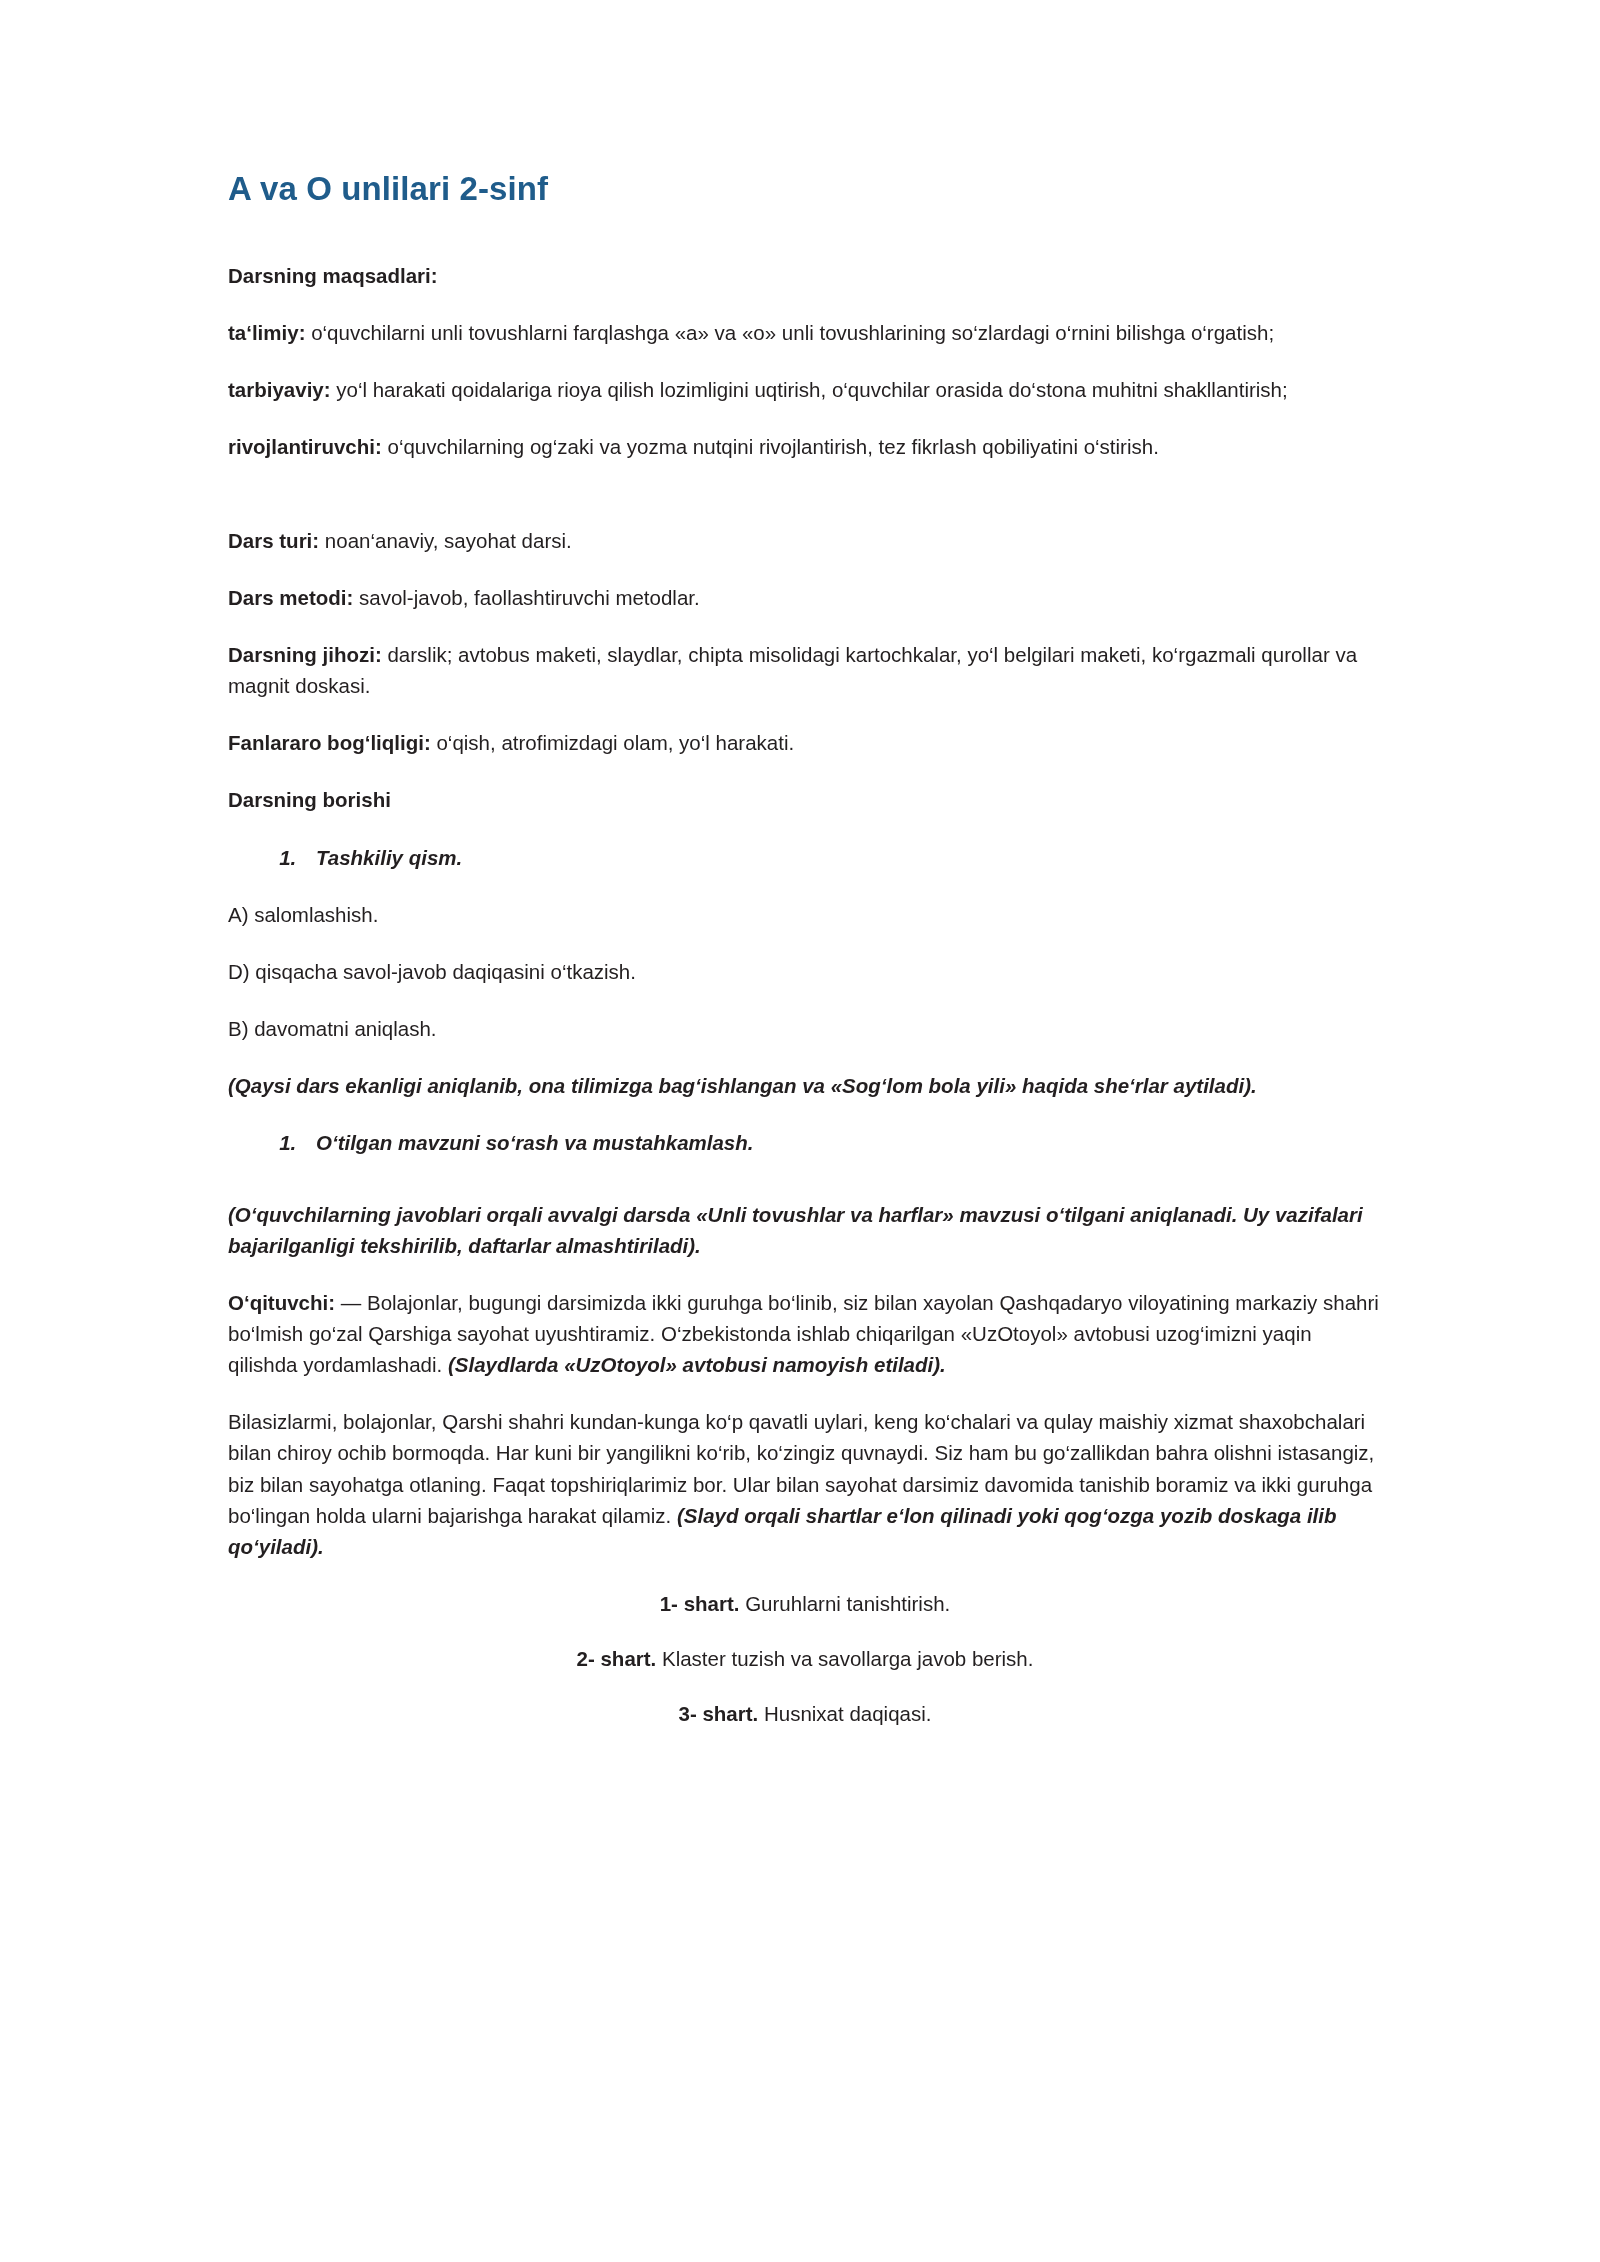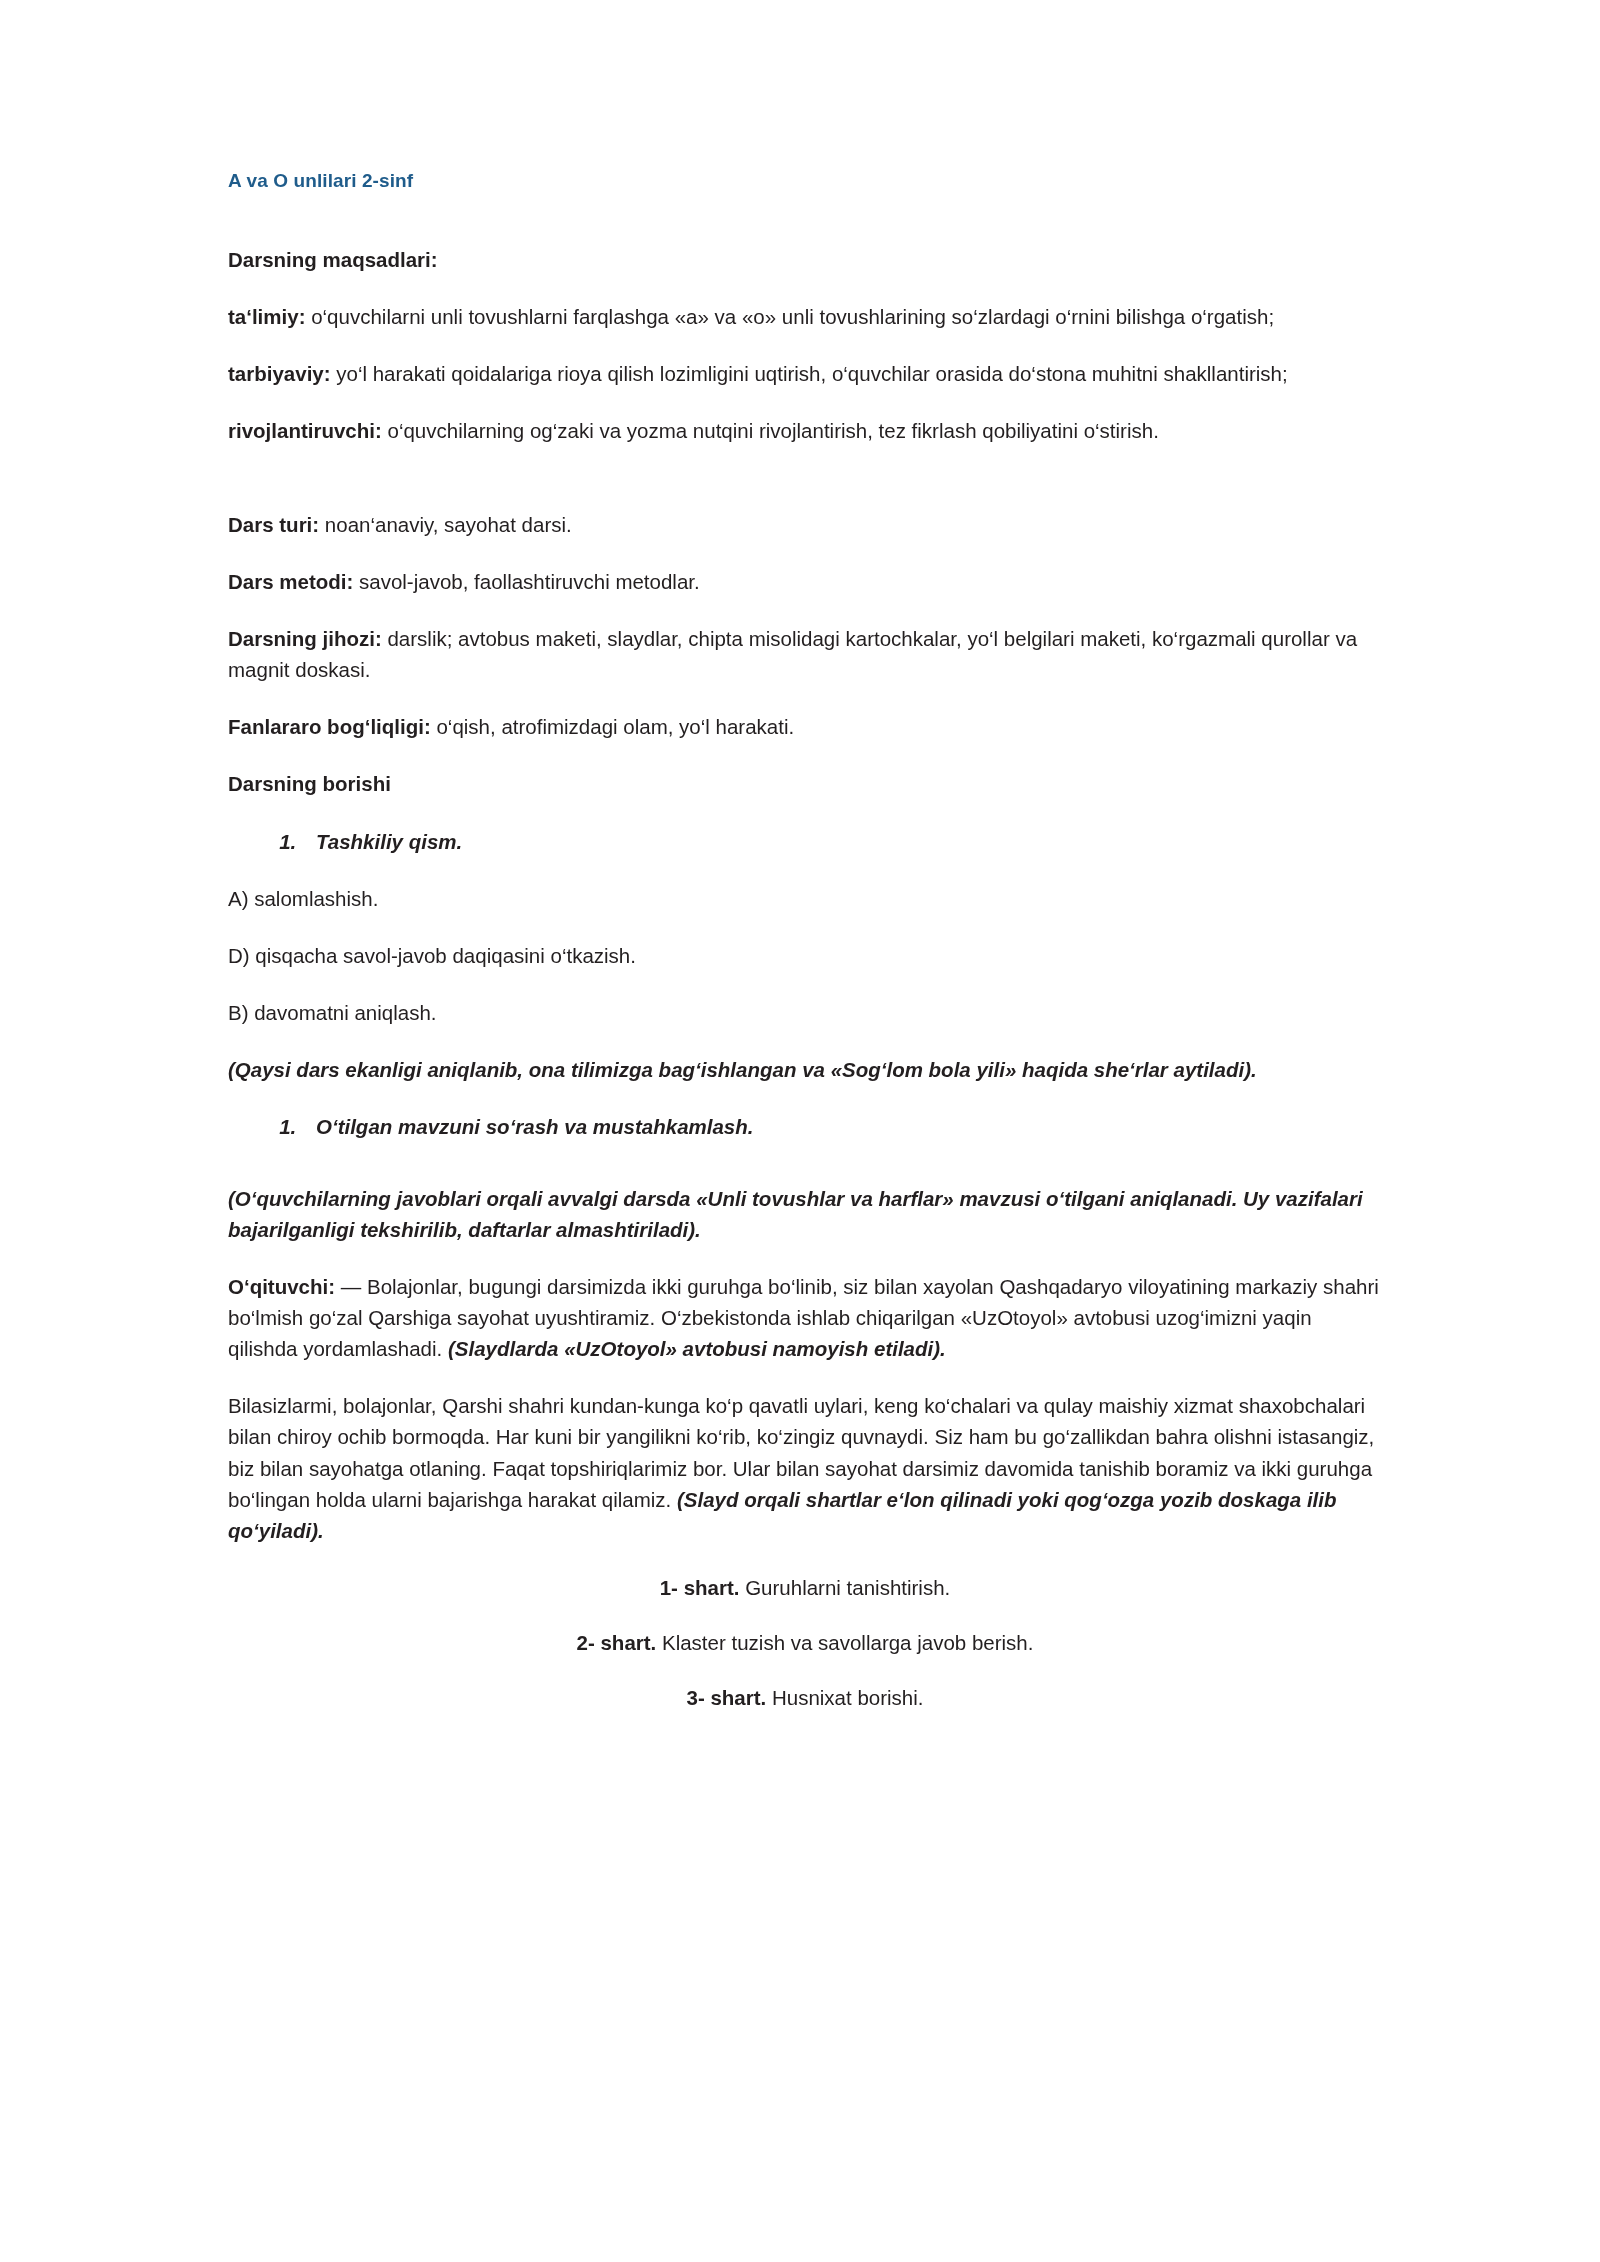--- a/index.html
+++ b/index.html
@@ -15,21 +15,21 @@
   }
   .page {
     width: 1600px;
     min-height: 2262px;
     box-sizing: border-box;
     padding: 170px 218px 60px 228px;
     background: #ffffff;
   }
   h1.doc-title {
     color: #1f5c8b;
-    font-size: 19px;
+    font-size: 33px;
     font-weight: bold;
     margin: 0 0 52px 0;
     letter-spacing: 0.1px;
   }
   p {
     margin: 0 0 26px 0;
     font-size: 20.5px;
     line-height: 1.52;
   }
   p.tight {
@@ -144,16 +144,16 @@
 
   <p class="tight">
     <b>1- shart.</b><span> Guruhlarni tanishtirish.</span>
   </p>
 
   <p class="tight">
     <b>2- shart.</b><span> Klaster tuzish va savollarga javob berish.</span>
   </p>
 
   <p class="tight">
-    <b>3- shart.</b><span> Husnixat borishi.</span>
+    <b>3- shart.</b><span> Husnixat daqiqasi.</span>
   </p>
 
 </div>
 
 </body></html>

